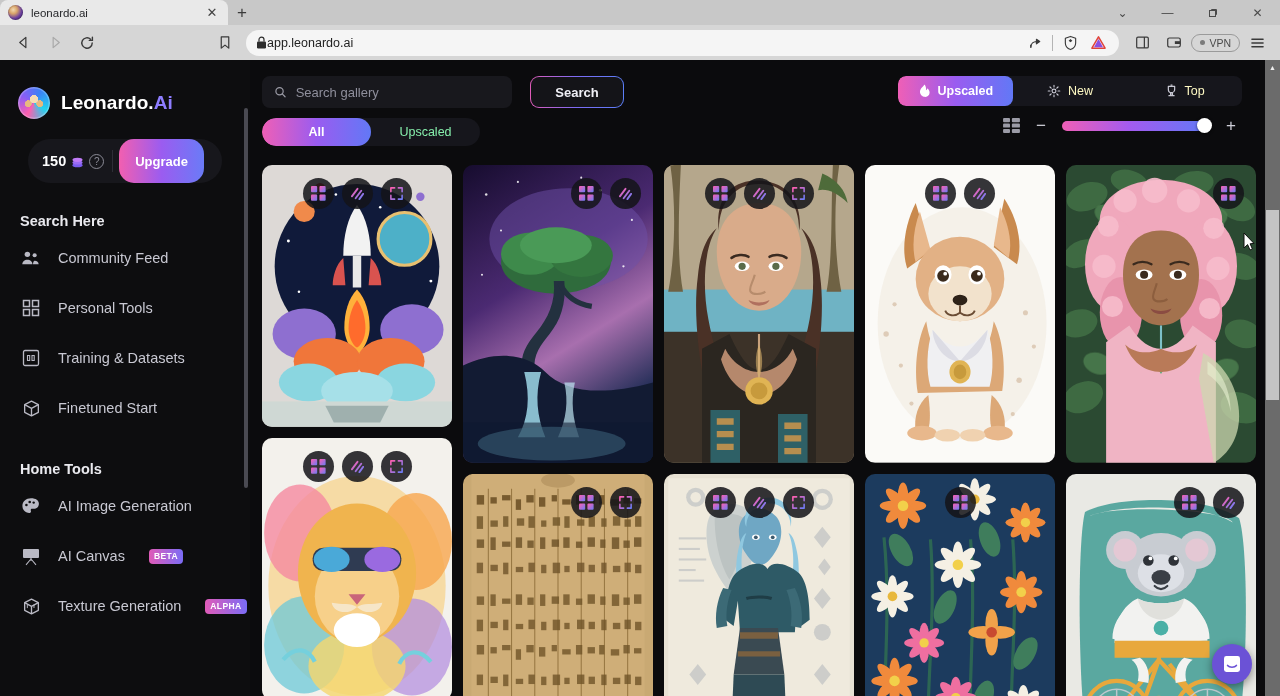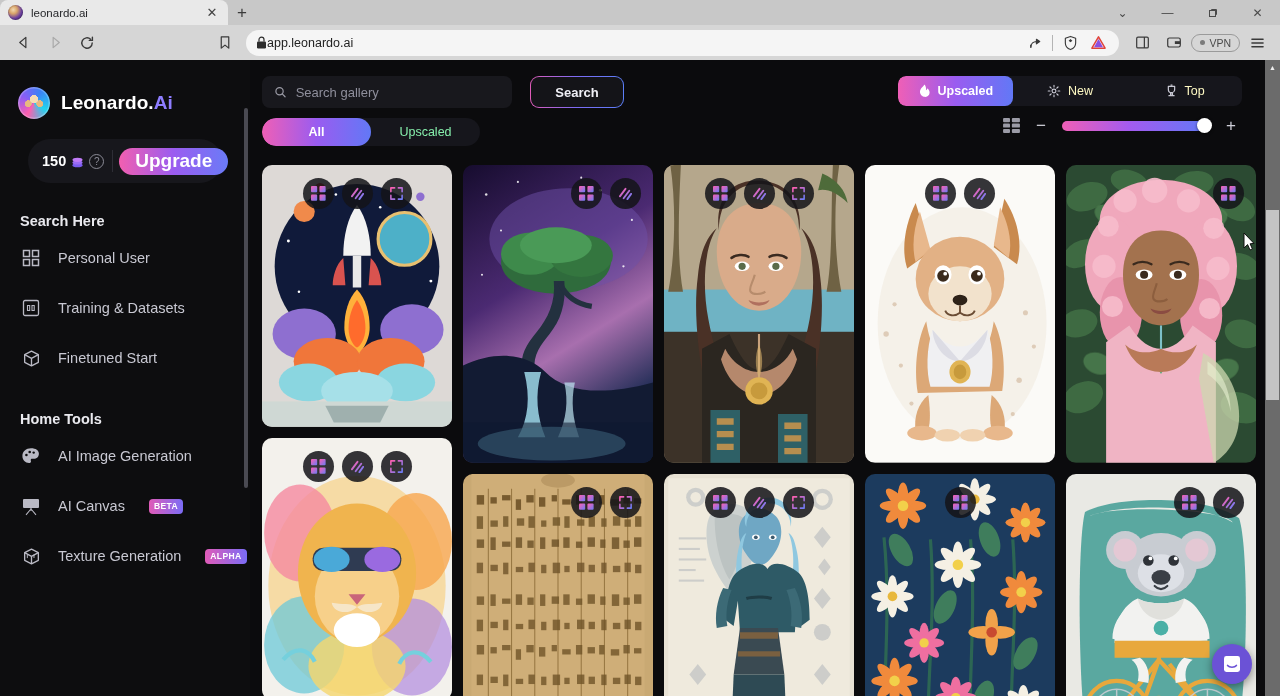--- a/index.html
+++ b/index.html
@@ -92,23 +92,23 @@
   .coin {
     width:15px; height:13px; flex:0 0 auto; position:relative;
   }
   .help-circle {
     width:15px; height:15px; border-radius:50%; border:1.2px solid #8b8b96;
     color:#8b8b96; font-size:10px; display:flex; align-items:center; justify-content:center;
     cursor:pointer; flex:0 0 auto;
   }
   .vdiv { width:1px; height:22px; background:#2e2e36; margin: 0 2px 0 4px; flex:0 0 auto; }
   .upgrade {
-    height:27px; border-radius:15px; padding: 0 16px;
+    height:44px; border-radius:15px; padding: 0 16px;
     background: linear-gradient(90deg,#f25fb0 0%, #9b5cf0 50%, #6a7bf7 100%);
-    color:#fff; font-size:19px; font-weight:700; display:flex; align-items:center;
+    color:#fff; font-size:13px; font-weight:700; display:flex; align-items:center;
     justify-content:center; cursor:pointer; border:none; flex:0 0 auto;
     font-family:"Liberation Sans", sans-serif;
   }
 
   .sb-section { font-size:14.5px; font-weight:700; color:#e9e9ee; padding: 30px 0 0 20px; }
   .sb-section.tools { padding-top: 32px; }
 
   .sb-item {
     height:42px; display:flex; align-items:center; gap:16px; padding-left:20px;
     color:#c8c8d2; font-size:14.5px; cursor:pointer; position:relative; margin-top:8px;
@@ -357,31 +357,42 @@
           </svg>
         </span>
         <span class="help-circle">?</span>
         <span class="vdiv"></span>
         <button class="upgrade">Upgrade</button>
       </div>
 
       <div class="sb-section">Search Here</div>
 
 
+      <div class="sb-item">
+        <span class="sb-ico">
+          <svg width="20" height="18" viewBox="0 0 22 18" fill="currentColor">
+            <circle cx="7" cy="5" r="3"></circle>
+              <circle cx="15" cy="6" r="2.3"></circle>
+            <path d="M1.4 16c0-3.1 2.5-5.2 5.6-5.2S12.6 12.9 12.6 16z"></path>
+            <path d="M13.2 16c0-2 .6-3.3 1.6-4 2.4-.2 4.6 1.3 4.6 4z"></path>
+          </svg>
+        </span>
+        <span class="sb-label">Community Feed</span>
+      </div>
 
       <div class="sb-item">
         <span class="sb-ico">
           <svg width="18" height="18" viewBox="0 0 18 18" fill="none" stroke="currentColor" stroke-width="1.5">
             <rect x="1.5" y="1.5" width="6" height="6"></rect>
               <rect x="10.5" y="1.5" width="6" height="6"></rect>
             <rect x="1.5" y="10.5" width="6" height="6"></rect>
               <rect x="10.5" y="10.5" width="6" height="6"></rect>
           </svg>
         </span>
-        <span class="sb-label">Personal User</span>
+        <span class="sb-label">Personal Tools</span>
       </div>
 
       <div class="sb-item">
         <span class="sb-ico">
           <svg width="20" height="20" viewBox="0 0 20 20" fill="none" stroke="currentColor" stroke-width="1.3">
             <path d="M4 2.5h12A1.5 1.5 0 0 1 17.5 4v12A1.5 1.5 0 0 1 16 17.5H4A1.5 1.5 0 0 1 2.5 16V4A1.5 1.5 0 0 1 4 2.5z"></path>
             <path d="M6.5 7.5h2.2v5H6.5zM11 7.5h2.2v5H11z" stroke-width="1.1"></path>
           </svg>
         </span>
         <span class="sb-label">Training &amp; Datasets</span>

